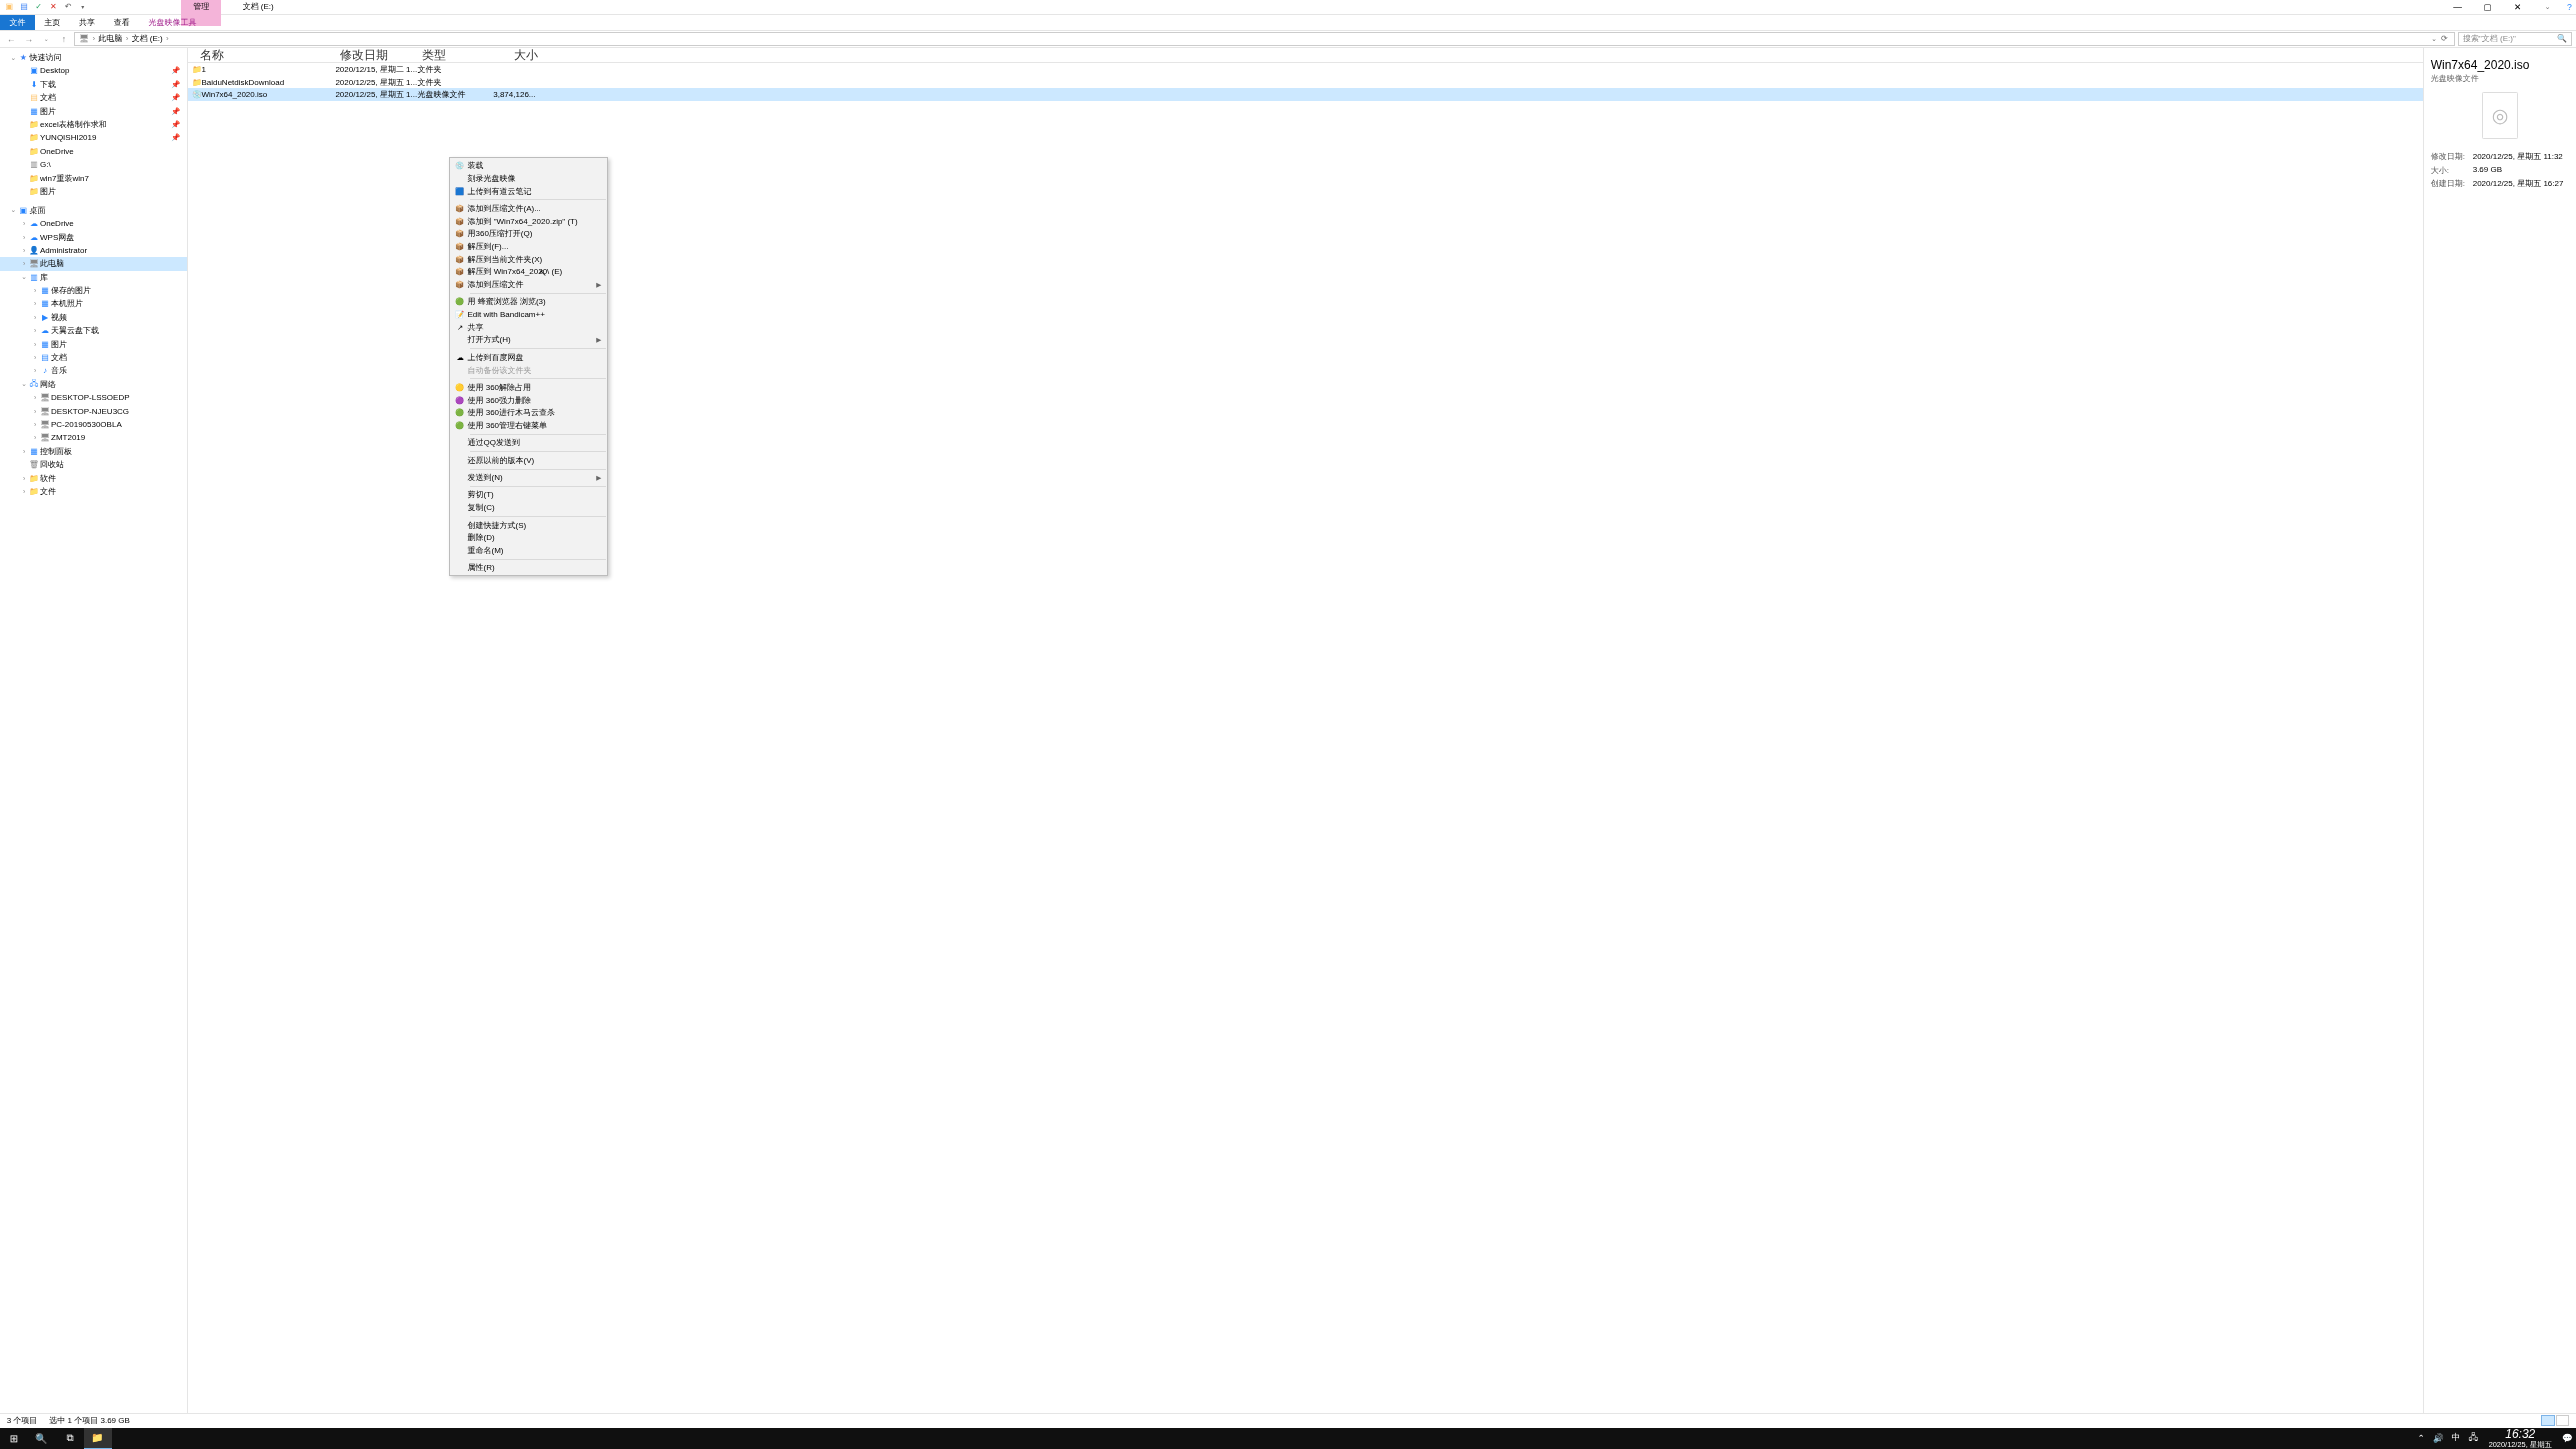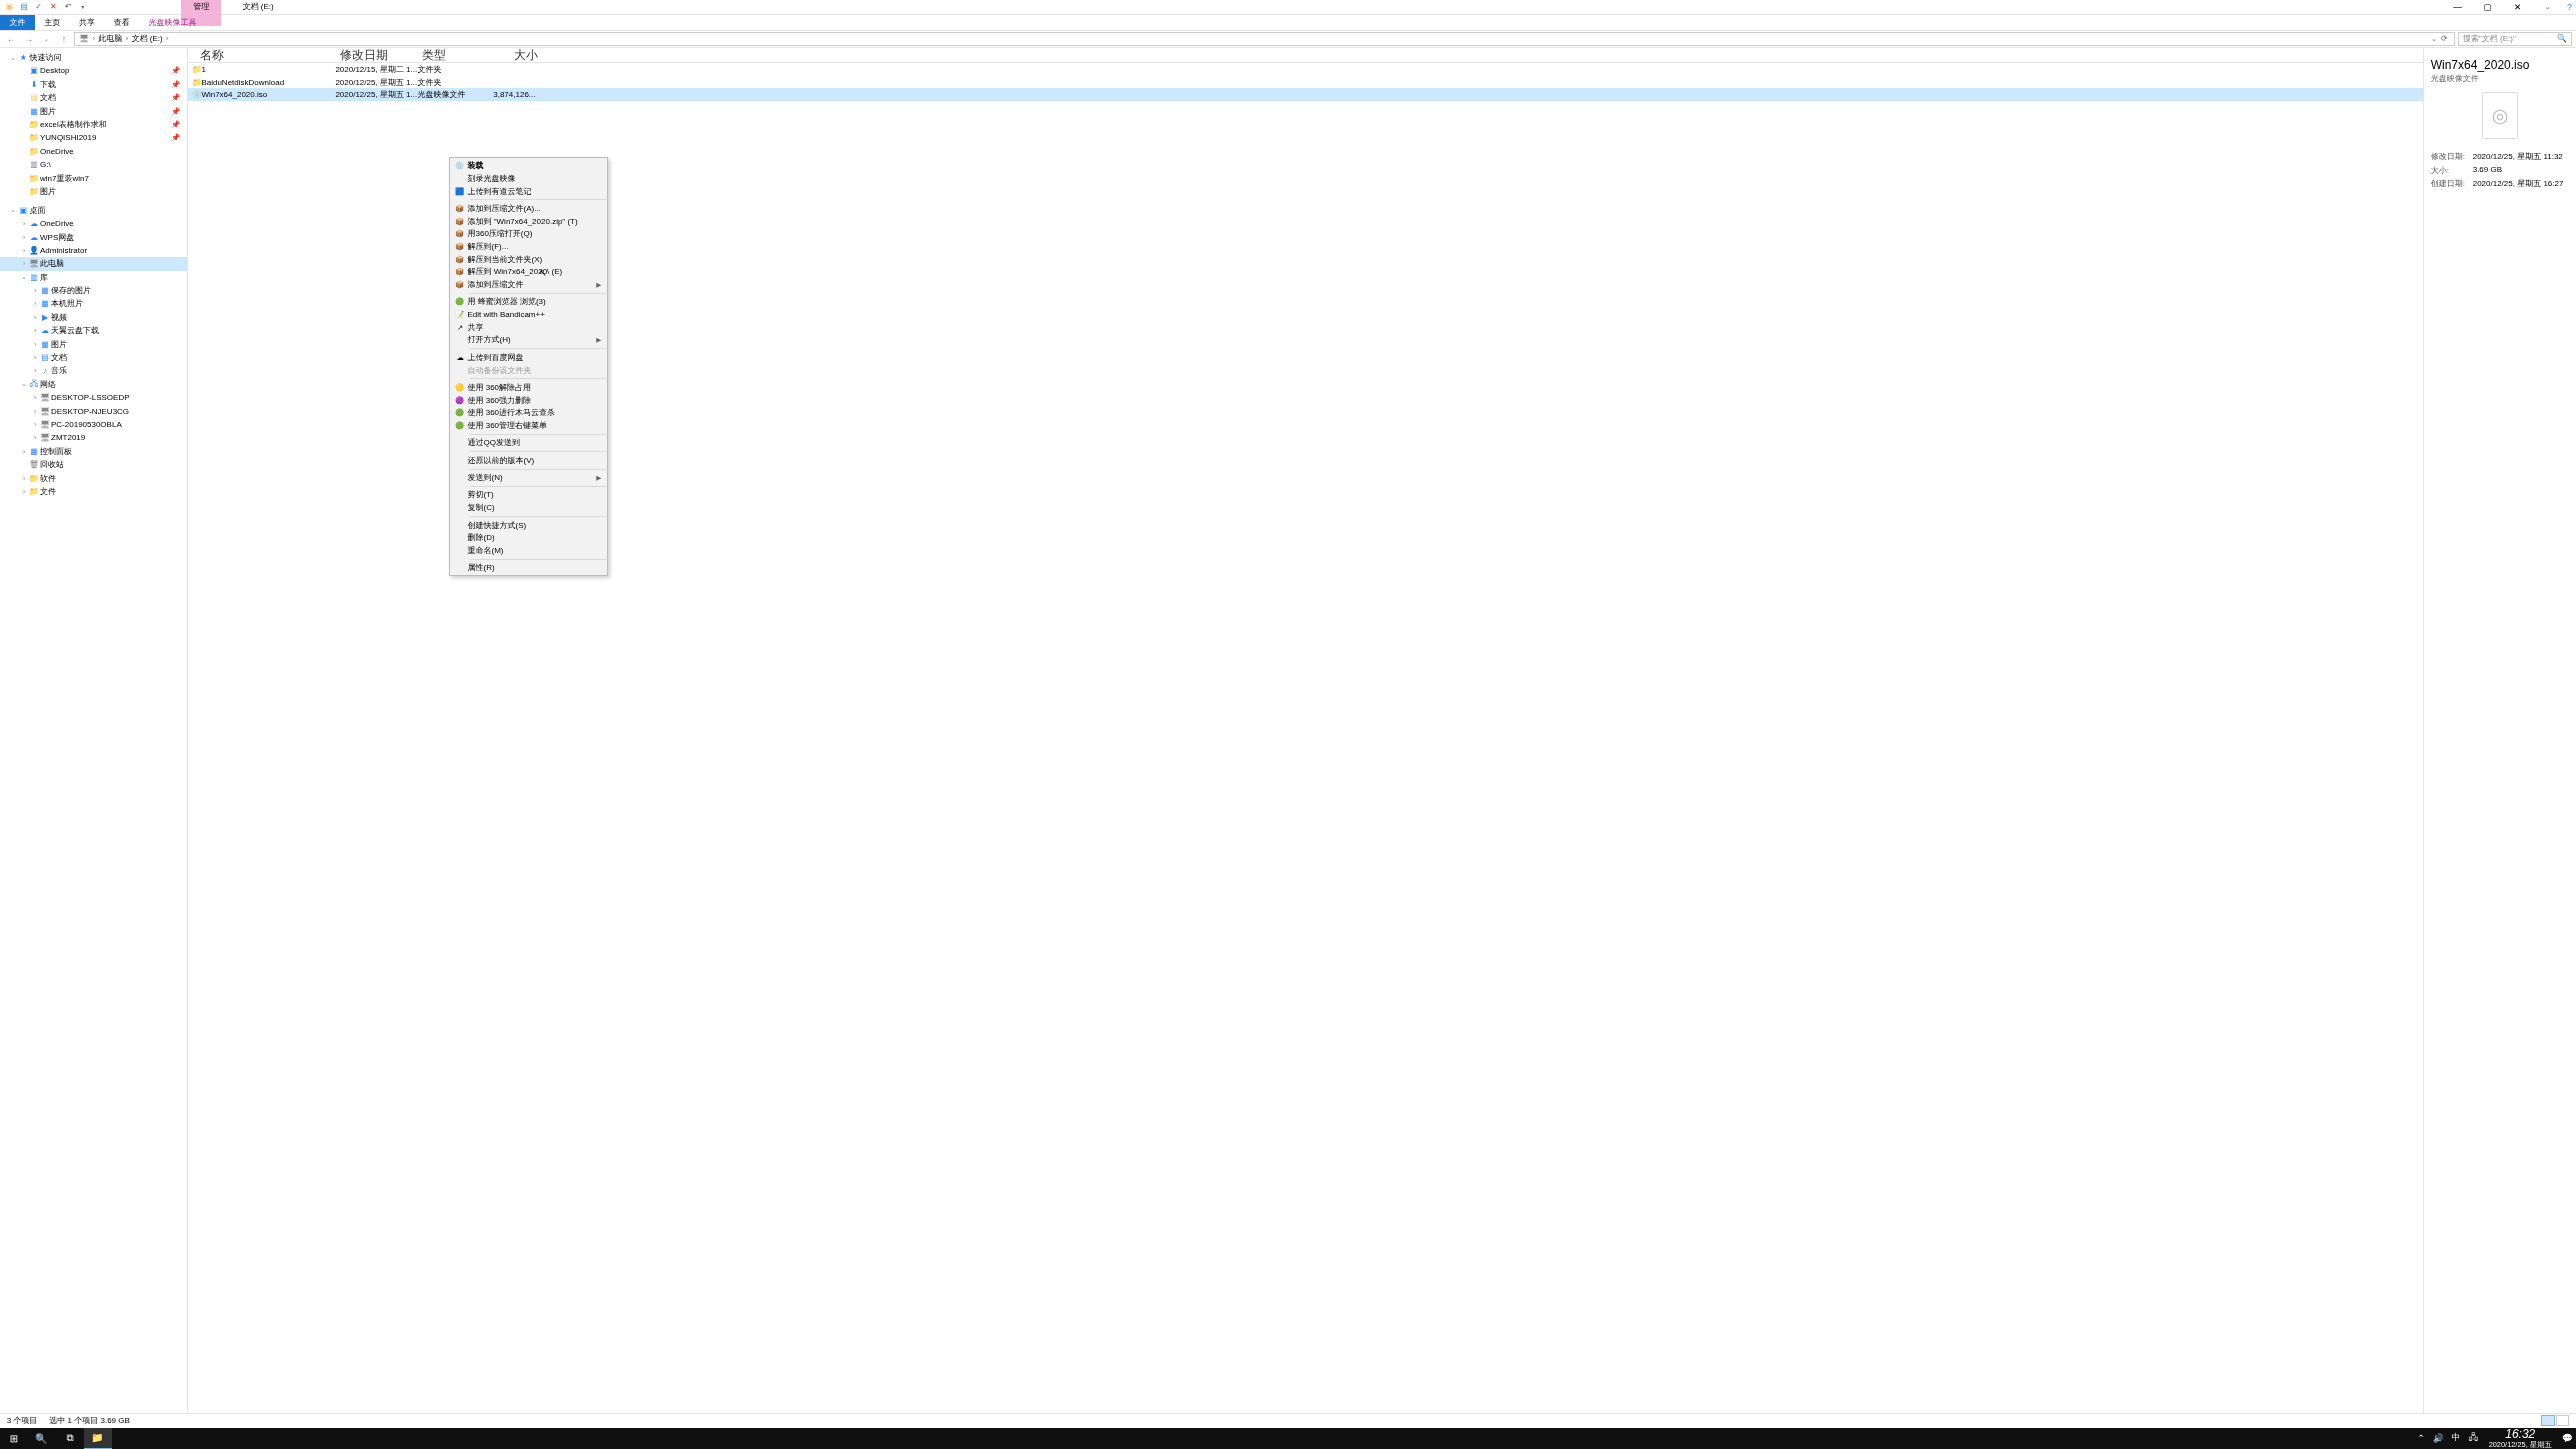--- a/index.html
+++ b/index.html
@@ -88,21 +88,21 @@
   .tray .trayico { width: 17.4px; text-align: center; font-size: 8.7px; }
   .clock { padding: 0 6.7px; text-align: center; line-height: 1.2; font-size: 7.4px; }
   .clock .t { font-size: 12px; font-style: italic; }
 
   
   .ctxmenu { position: absolute; left: 261px; top: 94px; width: 159px; background: #f2f2f2; border: 0.7px solid #bcbcbc; box-shadow: 2px 2px 4px rgba(0,0,0,0.2); z-index: 50; padding: 1.3px 0; }
   .mi { display: flex; align-items: center; height: 12.7px; font-size: 8px; padding-left: 2.7px; }
   .mi .mico { width: 14.8px; text-align: center; font-size: 7.4px; }
   .mi .mlbl { flex: 1; }
   .mi .marr { width: 10.7px; color: #666; font-size: 6.7px; }
-  .mi.bold .mlbl { font-weight: bold; }
+  .mi.bold .mlbl { font-weight: normal; }
   .mi.dis .mlbl { color: #9a9a9a; }
   .msep { height: 0.7px; background: #d9d9d9; margin: 2px 0.7px 2px 20px; }
 
   .cursor { position: absolute; left: 351px; top: 204px; z-index: 60; font-size: 9.4px; pointer-events: none; }
 </style>
 </head>
 <body>
 
 <div class="titlebar">
   <div class="qat">

